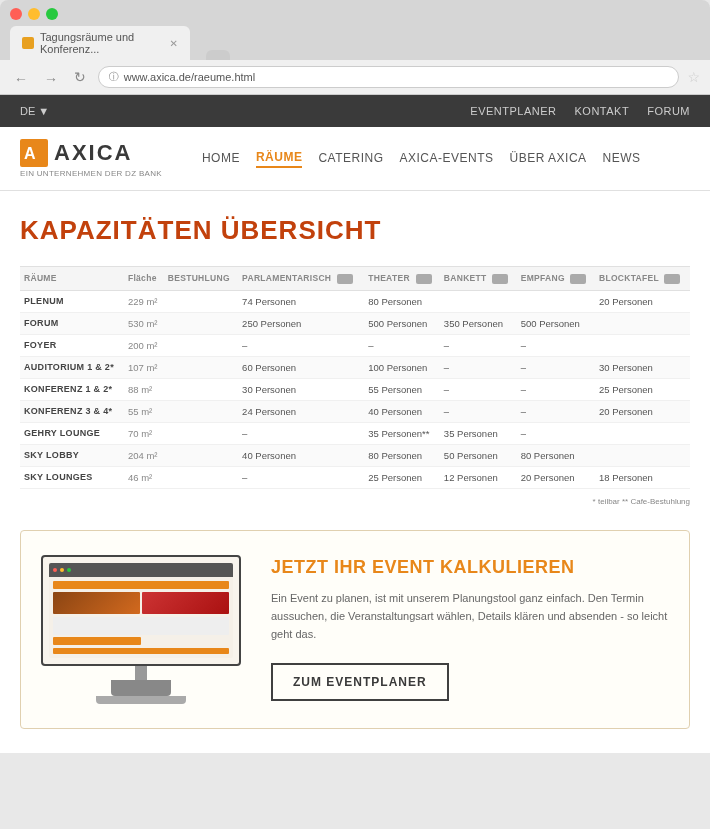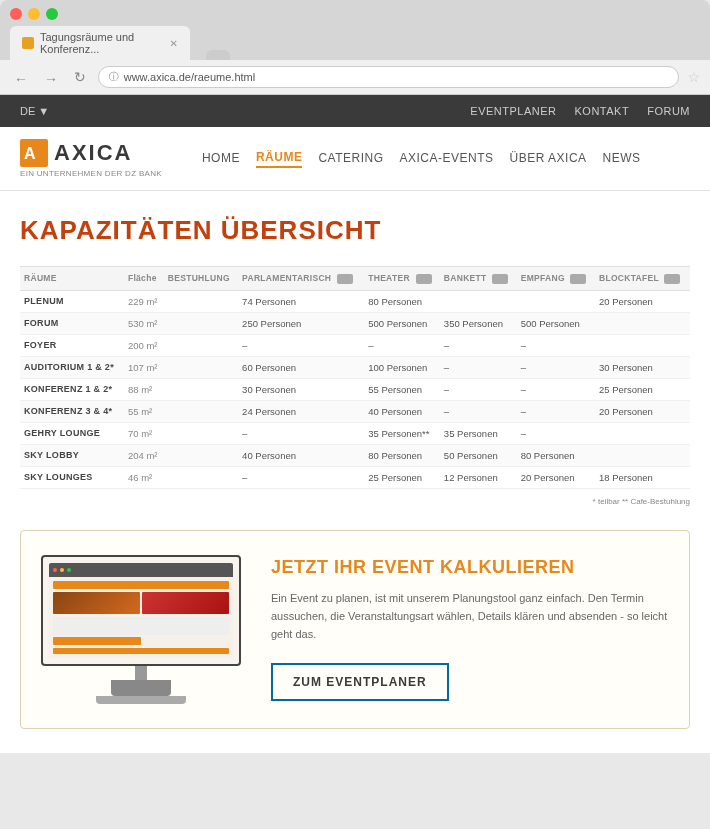--- a/index.html
+++ b/index.html
@@ -79,21 +79,21 @@
     .screen-form { background: #eee; height: 18px; border-radius: 1px; margin-bottom: 2px; }
     .screen-btn { background: #e8871a; height: 8px; width: 50%; border-radius: 1px; }
     .screen-footer { background: #e8871a; height: 6px; border-radius: 1px; margin-top: 3px; }
     .monitor-stand { width: 60px; height: 16px; background: #888; margin: 0 auto; border-radius: 0 0 4px 4px; }
     .monitor-base { width: 90px; height: 8px; background: #aaa; margin: 0 auto; border-radius: 0 0 4px 4px; }
     .monitor-leg { width: 12px; height: 14px; background: #999; margin: 0 auto; }
 
     .cta-text { flex: 1; }
     .cta-title { font-size: 18px; font-weight: bold; color: #e8871a; letter-spacing: 0.5px; margin-bottom: 12px; }
     .cta-desc { font-size: 11px; color: #666; line-height: 1.6; margin-bottom: 20px; }
-    .cta-button { display: inline-block; border: 2px solid #0369a1; padding: 10px 20px; font-size: 12px; font-weight: bold; color: #3a3a3a; letter-spacing: 1px; cursor: pointer; text-decoration: none; }
+    .cta-button { display: inline-block; border: 2px solid #404040; padding: 10px 20px; font-size: 12px; font-weight: bold; color: #3a3a3a; letter-spacing: 1px; cursor: pointer; text-decoration: none; }
   </style>
 </head>
 <body>
 
 <div class="browser-chrome">
   <div class="browser-buttons">
     <div class="browser-btn btn-red"></div>
     <div class="browser-btn btn-yellow"></div>
     <div class="browser-btn btn-green"></div>
   </div>

